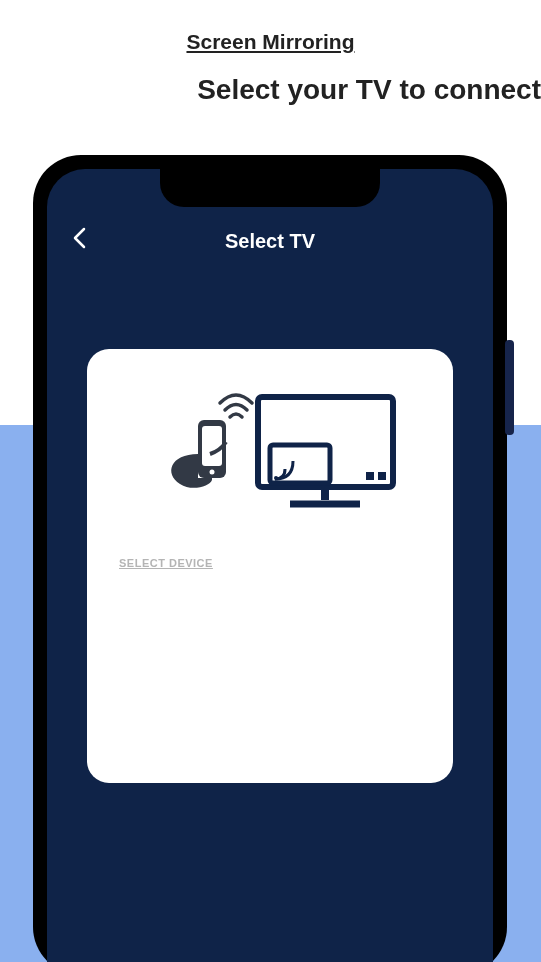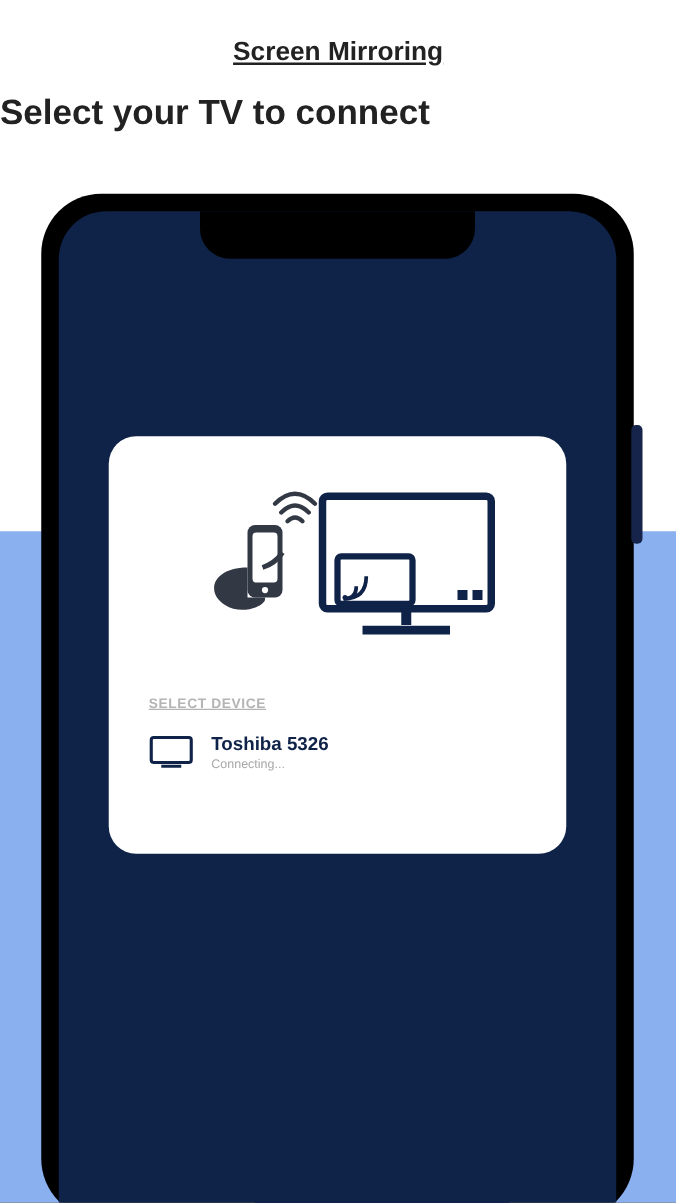--- a/index.html
+++ b/index.html
@@ -13,21 +13,21 @@
     }
     .page-title {
       text-align: center;
       font-size: 21px;
       font-weight: bold;
       color: #222;
       text-decoration: underline;
       padding-top: 30px;
     }
     .page-subtitle {
-      text-align: left;
+      text-align: right;
       font-size: 28px;
       font-weight: bold;
       color: #222;
       margin-top: 20px;
     }
     .bg-lower {
       position: absolute;
       top: 425px;
       left: 0;
       right: 0;
@@ -99,21 +99,21 @@
       transform: translateX(-10px);
     }
     .card {
       position: absolute;
       top: 180px;
       left: 40px;
       right: 40px;
       background: #fff;
       border-radius: 22px;
       padding: 28px 24px 40px 24px;
-      height: 334px;
+      height: 434px;
     }
     .illus {
       display: flex;
       justify-content: center;
       align-items: center;
       margin-bottom: 30px;
       height: 150px;
     }
     .select-device-label {
       color: #b4b4b4;
@@ -154,20 +154,28 @@
 
 <div class="page-title">Screen Mirroring</div>
 <div class="page-subtitle">Select your TV to connect</div>
 
 <div class="bg-lower"></div>
 
 <div class="phone-frame">
   <div class="phone-screen">
     <div class="notch"></div>
 
+    <div class="app-header">
+      <div class="back-btn">
+        <svg width="16" height="24" viewBox="0 0 16 24">
+          <path d="M13 3 L4 12 L13 21" stroke="#fff" stroke-width="2.5" fill="none" stroke-linecap="round" stroke-linejoin="round"></path>
+        </svg>
+      </div>
+      <div class="header-title">Select TV</div>
+    </div>
 
     <div class="card">
       <div class="illus">
         <svg width="260" height="140" viewBox="0 0 260 140">
 
           <rect x="118" y="15" width="135" height="90" rx="4" fill="none" stroke="#0f2348" stroke-width="6"></rect>
           <rect x="130" y="63" width="60" height="38" rx="3" fill="none" stroke="#0f2348" stroke-width="5"></rect>
 
           <path d="M135 97 q10 0 10 -10" fill="none" stroke="#0f2348" stroke-width="3"></path>
           <path d="M135 97 q18 0 18 -18" fill="none" stroke="#0f2348" stroke-width="3"></path>
@@ -186,27 +194,17 @@
           <path d="M86 60 C82 66 76 70 70 72" fill="none" stroke="#323945" stroke-width="4"></path>
 
           <path d="M90 35 q6 -6 12 0" fill="none" stroke="#323945" stroke-width="3.5" stroke-linecap="round"></path>
           <path d="M85 28 q11 -11 22 0" fill="none" stroke="#323945" stroke-width="3.5" stroke-linecap="round"></path>
           <path d="M80 21 q16 -16 32 0" fill="none" stroke="#323945" stroke-width="3.5" stroke-linecap="round"></path>
         </svg>
       </div>
 
       <div class="select-device-label">SELECT DEVICE</div>
 
-      <div class="device-row">
-        <svg class="tv-mini-icon" viewBox="0 0 36 28">
-          <rect x="2" y="2" width="32" height="20" rx="2" fill="none" stroke="#0f2348" stroke-width="2.5"></rect>
-          <line x1="10" y1="25" x2="26" y2="25" stroke="#0f2348" stroke-width="2.5"></line>
-        </svg>
-        <div class="device-text">
-          <div class="device-name">Toshiba 5326</div>
-          <div class="device-status">Connecting...</div>
-        </div>
-      </div>
 
     </div>
   </div>
 </div>
 <div class="phone-side-btn"></div>
 
 </body></html>

